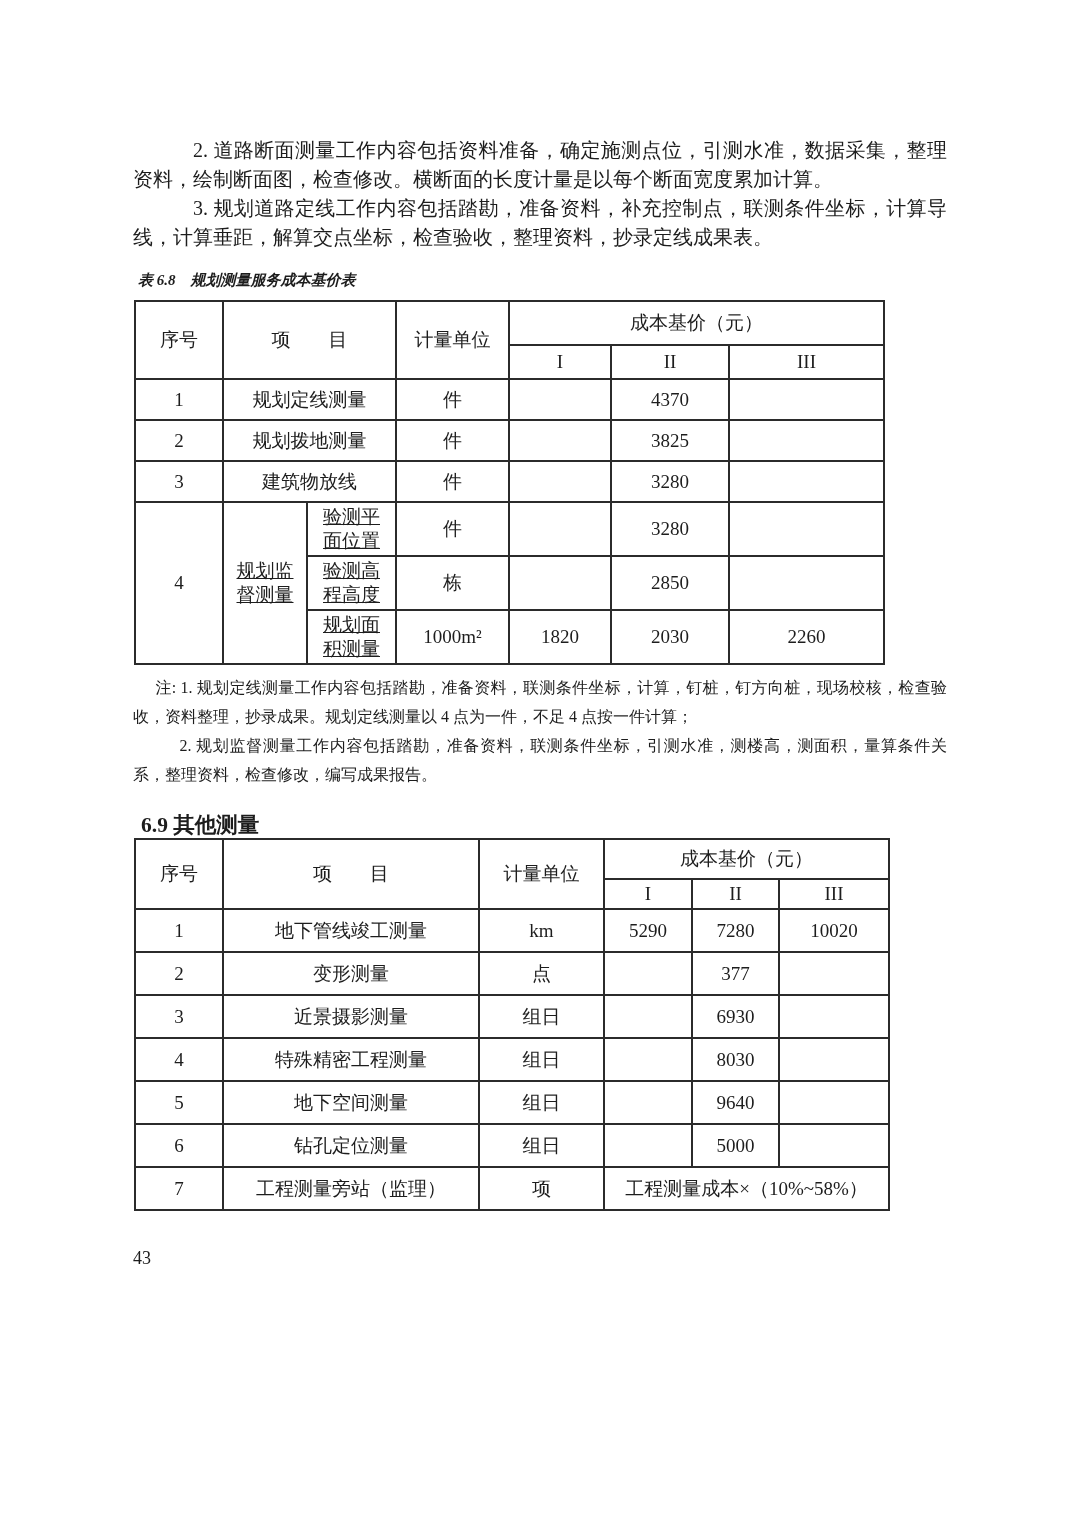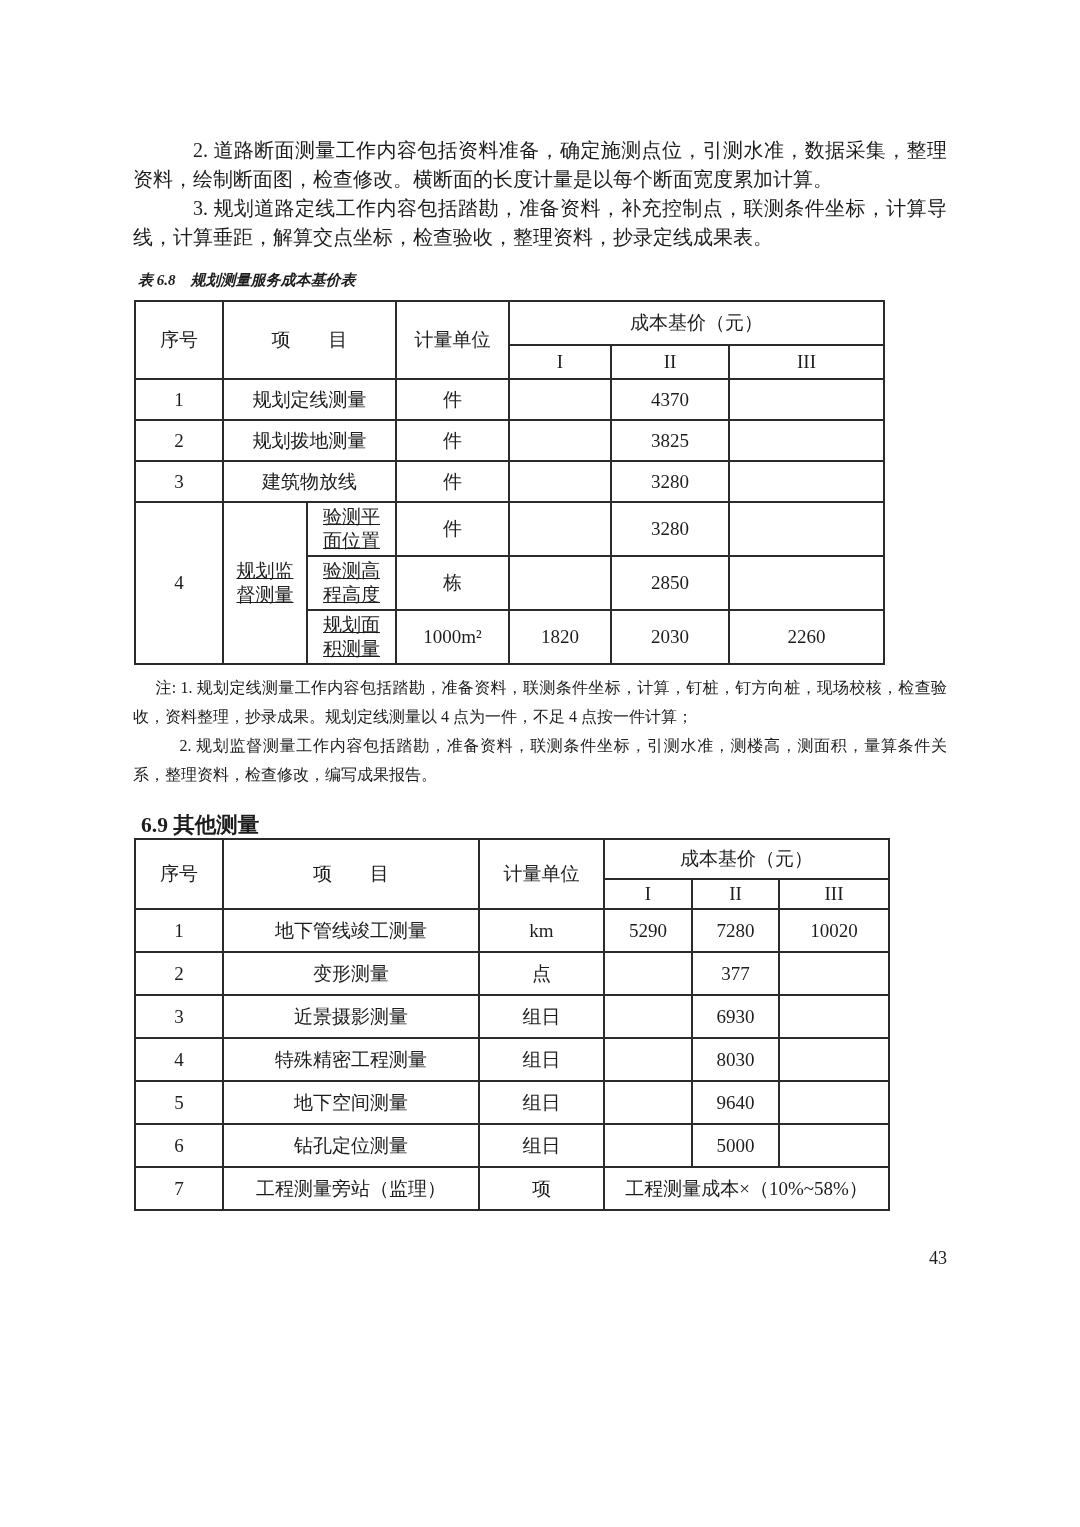--- a/index.html
+++ b/index.html
@@ -66,21 +66,21 @@
     margin: 0;
     font-size: 16px;
     line-height: 29px;
     text-align: justify;
   }
   p.note-first { text-indent: 1.4em; }
   p.note-next { text-indent: 2.9em; }
   .sp-69 h2.section-heading { margin-top: 24px; }
   .page-number {
     margin-top: 36px;
-    text-align: right;
+    text-align: left;
     font-size: 18px;
     line-height: 23px;
   }
 </style>
 </head>
 <body>
 
 <div class="page">
   <div class="content">
 

